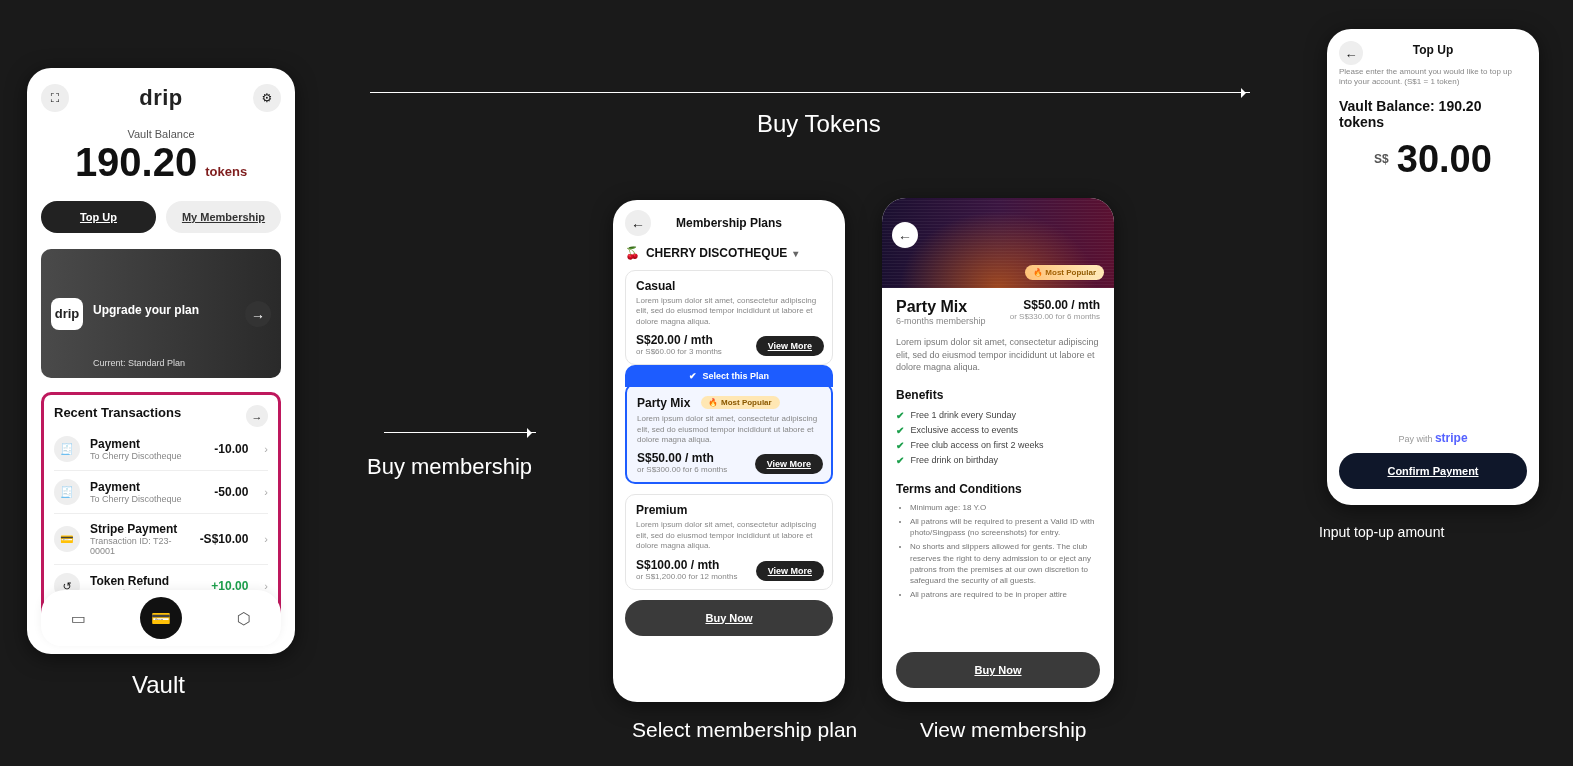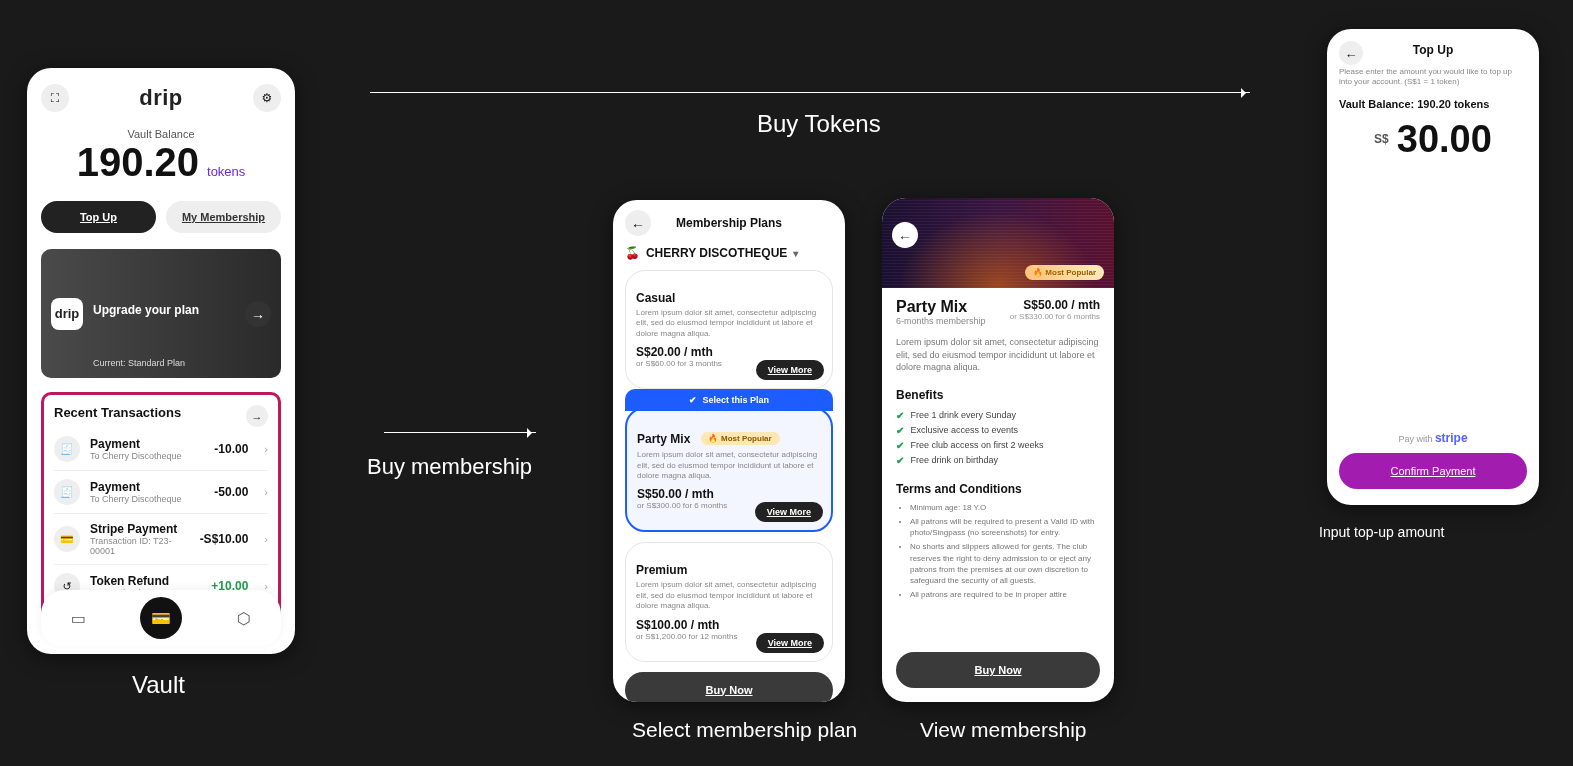--- a/index.html
+++ b/index.html
@@ -7,21 +7,21 @@
   .phone{background:#fff;border-radius:24px;position:absolute;color:#111;overflow:hidden;box-shadow:0 4px 20px rgba(0,0,0,.5);}
 
   
   #vault{left:27px;top:68px;width:268px;height:586px;padding:14px;}
   #vault .topbar{display:flex;align-items:center;justify-content:space-between;padding:2px 0 6px;}
   #vault .topicon{width:28px;height:28px;border-radius:50%;background:#eee;display:flex;align-items:center;justify-content:center;font-size:12px;}
   #vault .logo{font-weight:700;font-size:22px;letter-spacing:.5px;color:#222;}
   #vault .balance-label{text-align:center;font-size:11px;color:#555;margin-top:10px;}
   #vault .balance-row{text-align:center;display:flex;align-items:baseline;justify-content:center;gap:8px;}
   #vault .balance-amount{font-size:40px;font-weight:800;color:#111;}
-  #vault .balance-unit{font-size:13px;font-weight:400;color:#6d28d9;}
+  #vault .balance-unit{font-size:13px;font-weight:700;color:#7f1d1d;}
   #vault .pillrow{display:flex;gap:10px;margin-top:16px;}
   #vault .pill{flex:1;text-align:center;padding:10px 0;border-radius:24px;font-size:11px;font-weight:700;text-decoration:underline;cursor:pointer;}
   #vault .pill.dark{background:#222;color:#fff;}
   #vault .pill.lite{background:#eee;color:#333;}
   #vault .upgrade{margin-top:16px;background:linear-gradient(90deg,#4a4a4a,#2a2a2a);border-radius:10px;padding:10px;display:flex;align-items:center;gap:10px;color:#fff;position:relative;}
   #vault .upgrade .logo-sq{background:#fff;color:#222;border-radius:8px;width:32px;height:32px;display:flex;align-items:center;justify-content:center;font-size:13px;font-weight:700;}
   #vault .upgrade .title{font-size:12px;font-weight:700;margin-top:44px;}
   #vault .upgrade .sub{font-size:9px;opacity:.8;margin-top:41px;}
   #vault .upgrade .go{position:absolute;right:10px;width:26px;height:26px;border-radius:50%;background:#333;display:flex;align-items:center;justify-content:center;font-size:14px;}
   #vault .recent{margin-top:14px;background:#fff;border:3px solid #be185d;border-radius:10px;padding:10px;}
@@ -40,21 +40,21 @@
   #vault .nav-icon{width:26px;height:26px;border-radius:6px;display:flex;align-items:center;justify-content:center;font-size:16px;color:#555;}
   #vault .nav-icon.active{background:#111;color:#fff;border-radius:50%;width:42px;height:42px;}
 
   
   #plans{left:613px;top:200px;width:232px;height:502px;padding:12px 12px 16px;}
   #plans .head{display:flex;align-items:center;justify-content:center;position:relative;padding:4px 0 10px;}
   #plans .back{position:absolute;left:0;width:26px;height:26px;border-radius:50%;background:#eee;display:flex;align-items:center;justify-content:center;font-size:14px;}
   #plans .head .title{font-size:12px;font-weight:700;}
   #plans .venue{font-size:12px;font-weight:800;display:flex;align-items:center;gap:6px;margin:6px 0 10px;}
   #plans .venue .chev{font-size:10px;color:#666;}
-  #plans .card{border:1px solid #e5e5e5;border-radius:20px;padding:20px 10px;margin-bottom:10px;position:relative;}
+  #plans .card{border:1px solid #e5e5e5;border-radius:10px;padding:8px 10px;margin-bottom:10px;position:relative;}
   #plans .card .name{font-size:12px;font-weight:700;}
   #plans .card .desc{font-size:8px;line-height:1.3;color:#888;margin:3px 0 6px;}
   #plans .card .price{font-size:12px;font-weight:800;}
   #plans .card .alt{font-size:8px;color:#888;}
   #plans .card .view{position:absolute;right:8px;bottom:8px;background:#222;color:#fff;font-size:9px;font-weight:700;border-radius:18px;padding:5px 12px;text-decoration:underline;cursor:pointer;}
   #plans .card.sel{border:2px solid #1d5cff;background:#f3f6ff;margin-top:18px;}
   #plans .card.sel .selbar{position:absolute;top:-20px;left:-2px;right:-2px;height:22px;background:#1d5cff;color:#fff;font-size:9px;font-weight:700;border-radius:10px 10px 0 0;display:flex;align-items:center;justify-content:center;gap:6px;}
   #plans .chip{display:inline-block;vertical-align:middle;background:#ffe7b3;color:#8a5800;font-size:8px;font-weight:700;padding:2px 8px;border-radius:12px;margin-left:6px;}
   #plans .buy{margin-top:8px;background:#3a3a3a;color:#fff;text-align:center;padding:12px 0;border-radius:26px;font-size:11px;font-weight:700;text-decoration:underline;cursor:pointer;}
 
@@ -77,28 +77,28 @@
   #view .terms{font-size:8px;color:#777;line-height:1.4;padding-left:14px;list-style:disc;}
   #view .terms li{margin-bottom:3px;}
   #view .buy{margin:0 14px 14px;background:#3a3a3a;color:#fff;text-align:center;padding:12px 0;border-radius:26px;font-size:11px;font-weight:700;text-decoration:underline;cursor:pointer;}
 
   
   #topup{left:1327px;top:29px;width:212px;height:476px;padding:12px;}
   #topup .head{position:relative;text-align:center;padding:2px 0 10px;}
   #topup .head .back{position:absolute;left:0;top:0;width:24px;height:24px;border-radius:50%;background:#eee;display:flex;align-items:center;justify-content:center;font-size:13px;}
   #topup .head .title{font-size:12px;font-weight:700;}
   #topup .hint{font-size:8px;color:#888;line-height:1.3;margin-bottom:10px;}
-  #topup .vb{font-size:11px;font-weight:700;margin-bottom:5px;}
+  #topup .vb{font-size:14px;font-weight:700;margin-bottom:5px;}
   #topup .amt{text-align:center;display:flex;align-items:center;justify-content:center;gap:8px;margin-top:8px;}
   #topup .amt .cur{font-size:12px;font-weight:700;color:#555;}
   #topup .amt .big{font-size:38px;font-weight:800;color:#111;}
   #topup .pay{position:absolute;left:12px;right:12px;bottom:16px;}
   #topup .paywith{text-align:center;font-size:9px;color:#999;margin-bottom:8px;}
   #topup .paywith b{color:#5562ff;font-weight:700;font-size:12px;}
-  #topup .confirm{background:#a21caf;color:#fff;text-align:center;padding:12px 0;border-radius:26px;font-size:11px;font-weight:400;text-decoration:underline;cursor:pointer;}
+  #topup .confirm{background:#0f172a;color:#fff;text-align:center;padding:12px 0;border-radius:26px;font-size:11px;font-weight:700;text-decoration:underline;cursor:pointer;}
 
   
   .flow-label{position:absolute;color:#fff;font-size:24px;white-space:nowrap;}
   .arrow{position:absolute;height:1px;background:#fff;}
   .arrow::after{content:"";position:absolute;right:-1px;top:-4px;border:5px solid transparent;border-left-color:#fff;}
 </style>
 </head>
 <body>
 
 <div class="arrow" style="left:370px;top:92px;width:880px;"></div>

